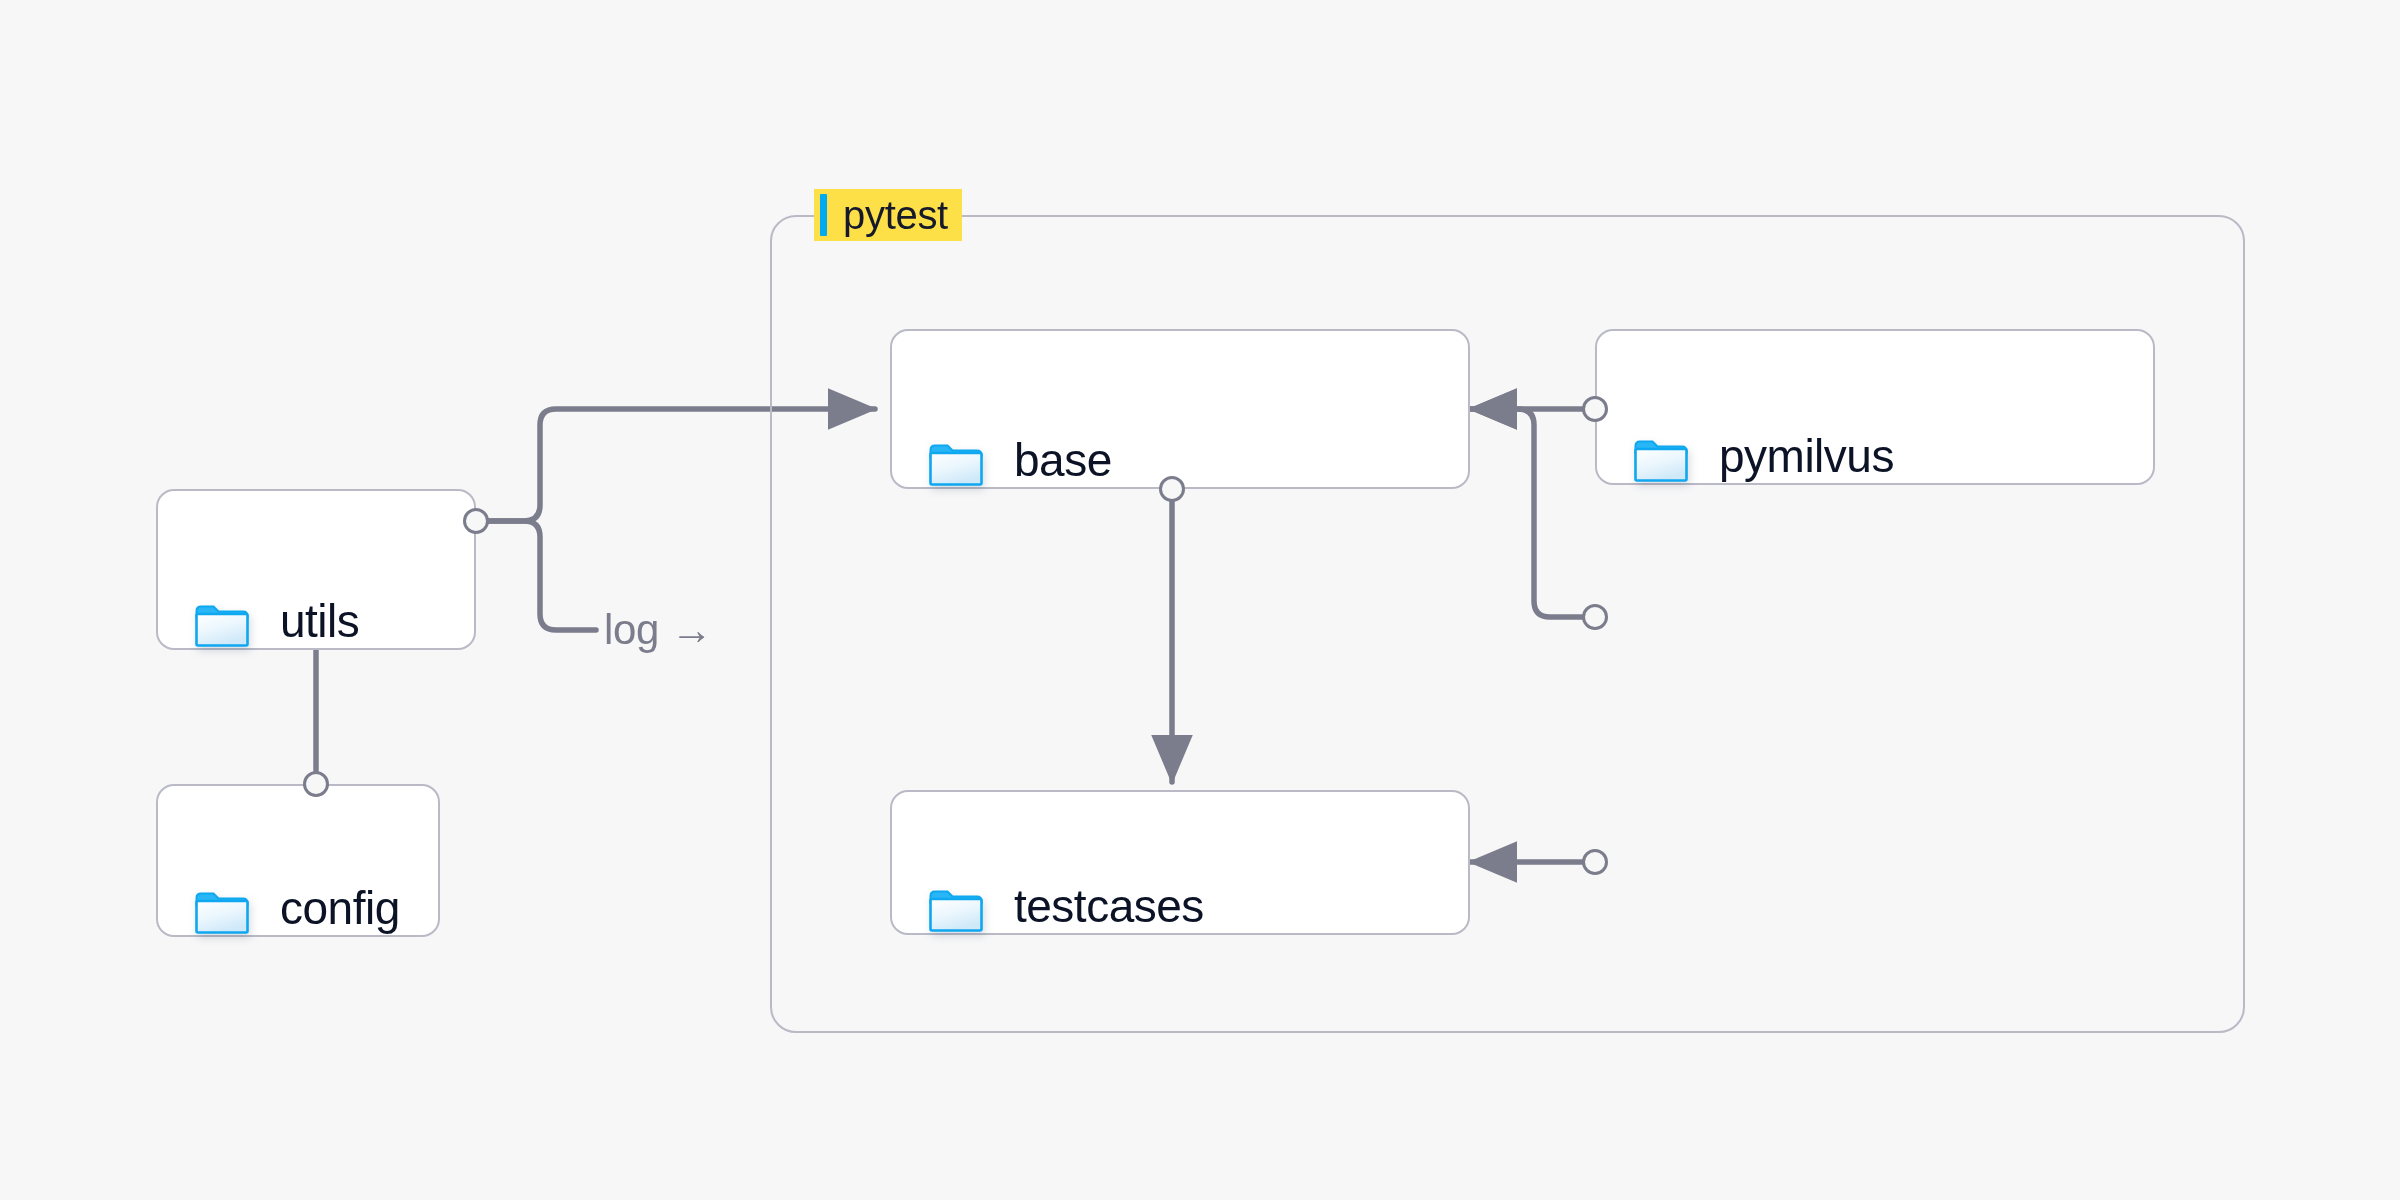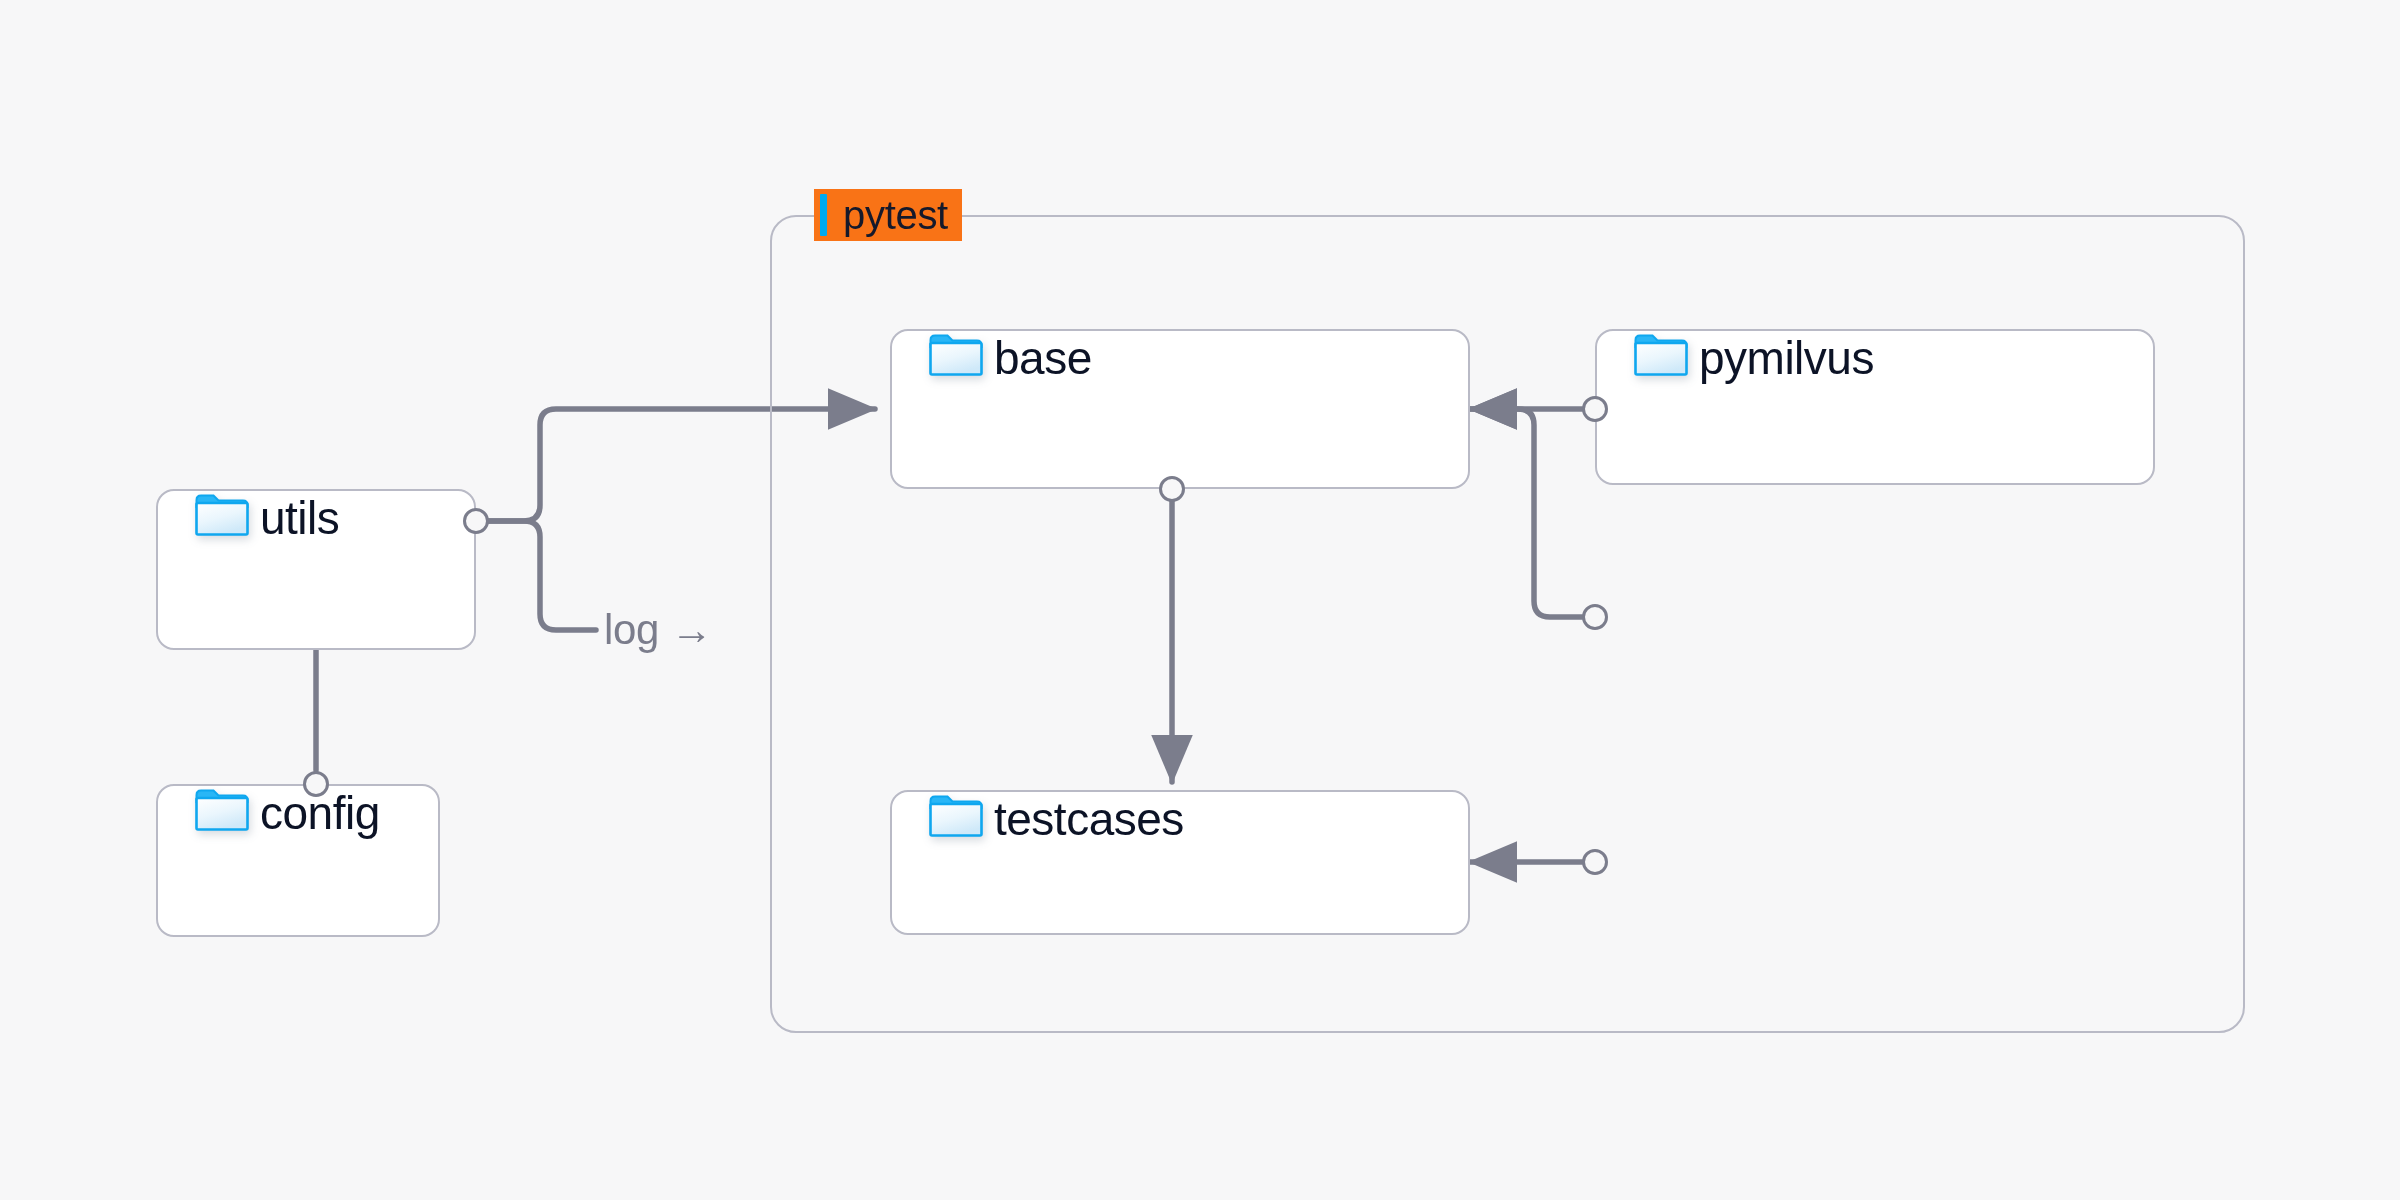--- a/index.html
+++ b/index.html
@@ -26,21 +26,21 @@
     border: 2.5px solid #b9bac6;
     border-radius: 26px;
     background: transparent;
     box-sizing: border-box;
   }
   .group-label {
     position: absolute;
     display: flex;
     align-items: center;
     gap: 16px;
-    background: #f97316;
+    background: #fde047;
     padding: 0 14px 0 6px;
     height: 52px;
     line-height: 52px;
     text-align: right;
   }
   .group-accent-bar {
     width: 7px;
     height: 42px;
     background: #00aaf0;
     border-radius: 1px;
@@ -54,22 +54,22 @@
     white-space: nowrap;
   }
   
   .node {
     position: absolute;
     background: #ffffff;
     border: 2.5px solid #b9bac6;
     border-radius: 18px;
     box-sizing: border-box;
     display: flex;
-    align-items: flex-start;
-    gap: 10px;
+    align-items: flex-end;
+    gap: 30px;
     padding-left: 36px;
   }
   .node-label {
     font-size: 46px;
     color: #0c1326;
     font-family: "Liberation Sans", sans-serif;
     letter-spacing: -0.5px;
     white-space: nowrap;
   }
   

